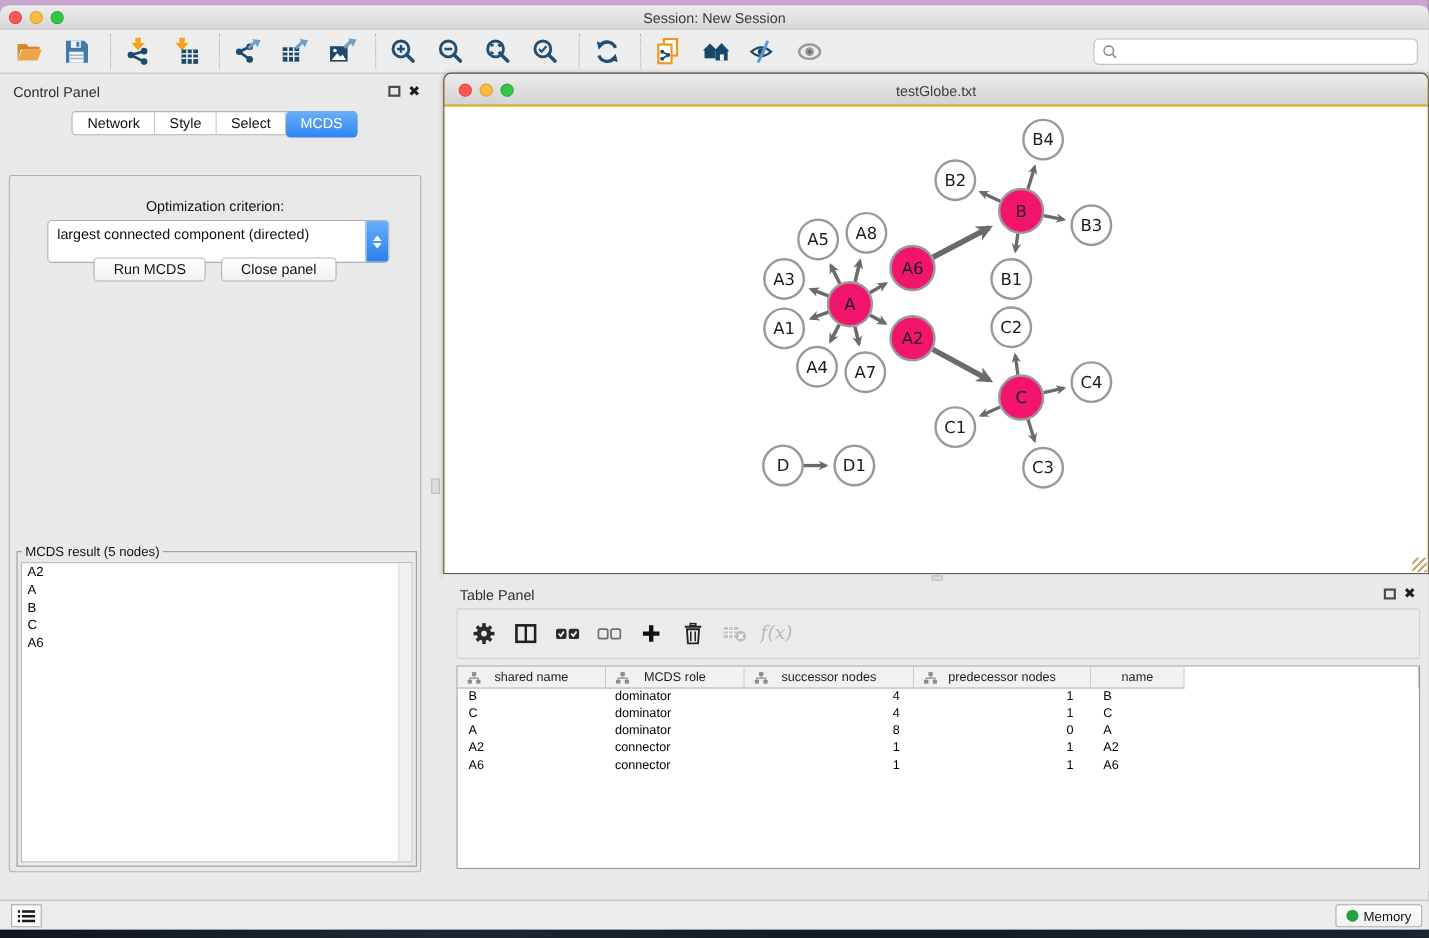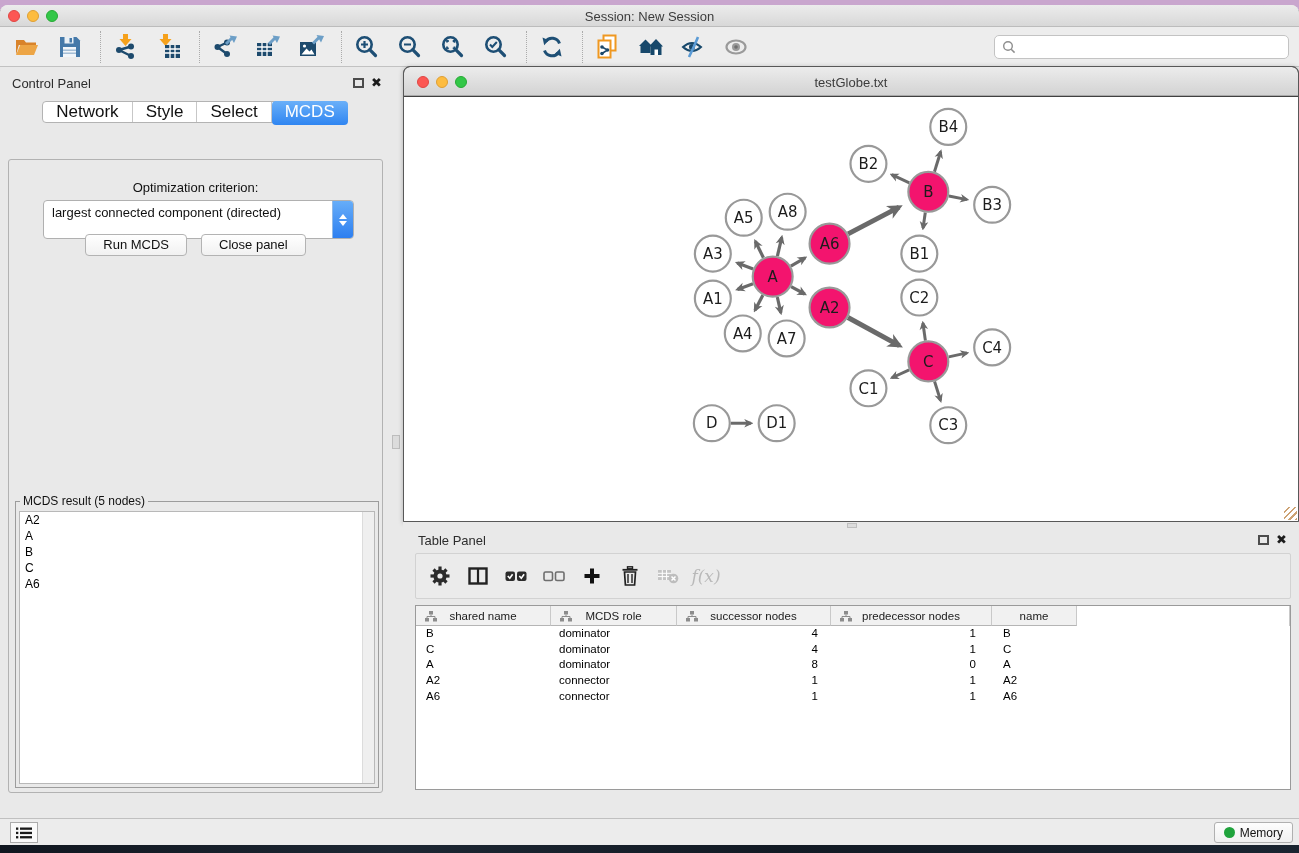--- a/index.html
+++ b/index.html
@@ -39,21 +39,21 @@
   .control-panel { position:absolute; top:63px; left:0; width:390px; bottom:35px; background:#e9e9e9; }
   .panel-head { position:absolute; top:0; left:0; right:0; height:30px; }
   .panel-title { position:absolute; left:12px; top:8px; font-size:13px; color:#2d2d2d; }
   .float-btn { position:absolute; width:11px; height:10px; border:2px solid #4c4c4c; top:10px; }
   .close-btn { position:absolute; top:7px; font-size:13px; font-weight:bold; color:#1c1c1c; }
   .close-btn::before { content:"\2716"; }
   .control-panel .float-btn { right:26px; } .control-panel .close-btn { right:8px; }
 
   .cp-tabs { position:absolute; top:33px; left:0; right:0; display:flex; justify-content:center; }
   .cp-tabgroup { display:flex; background:#fff; border:1px solid #b3b3b3; border-radius:4px; height:22px; }
-  .cp-tab { padding:0 13px; font-size:17px; color:#111; line-height:20px; border-right:1px solid #c7c7c7; }
+  .cp-tab { padding:0 13px; font-size:13px; color:#111; line-height:20px; border-right:1px solid #c7c7c7; }
   .cp-tab:last-of-type { border-right:none; }
   .cp-tab.active { background:linear-gradient(#6ab0f9,#2f85f1); color:#fff; border-radius:4px;
     margin:-1px -1px -1px 0; line-height:22px; height:24px; }
 
   .cp-body { position:absolute; left:8px; right:7px; top:55px; bottom:17px;
     border:1px solid #b2b2b2; border-radius:3px; background:#e9e9e9;margin-top:36px; }
   .opt-label { position:absolute; top:20px; left:0; right:0; text-align:center; font-size:13px; color:#111; }
   .dropdown { position:absolute; top:40px; left:34px; right:28px; height:39px; background:#fff;
     border:1px solid #b0b0b0; border-radius:4px; overflow:hidden;padding-left:32px; }
   .dropdown .dd-text { position:absolute; left:8px; top:4px; font-size:13px; color:#111; }
@@ -79,21 +79,21 @@
   .mcds-item { font-size:12px; line-height:16px; padding-left:5px; color:#000; }
 
   
   .v-splitter { position:absolute; top:63px; left:390px; width:13px; bottom:35px; background:#e9e9e9; }
   .v-handle { position:absolute; top:367px; left:2px; width:8px; height:14px; background:#dcdcdc;
     border:1px solid #bdbdbd; }
 
   
   .right-area { position:absolute; top:62px; left:403px; right:0; bottom:35px; }
 
-  .network-window { position:absolute; top:-1px; left:0; right:0; height:456px; background:#404040;
+  .network-window { position:absolute; top:-1px; left:0; right:0; height:456px; background:#eab308;
     border:1px solid #585858; border-radius:7px 7px 0 0; box-shadow:0 1px 5px rgba(0,0,0,.25); overflow:hidden; }
   .net-titlebar { position:absolute; top:0; left:0; right:0; height:29px;
     background:linear-gradient(#ececec,#d3d3d3); border-bottom:1px solid #a9a9a9; border-radius:6px 6px 0 0; }
   .net-titlebar .lights { top:9px; left:13px; }
   .net-title { position:absolute; left:0; right:0; top:8px; text-align:center; font-size:13px; color:#3c3c3c; }
   .net-canvas { position:absolute; top:30px; left:0; right:0; bottom:0; background:#fff; }
   .net-canvas svg { width:100%; height:100%; display:block; }
   .net-canvas svg text { font-family:"DejaVu Sans","Liberation Sans",sans-serif; font-size:15px; fill:#1c1c1c; }
   .resize-grip { position:absolute; right:1px; bottom:1px; width:13px; height:13px;
     background:repeating-linear-gradient(135deg,transparent 0 3px,#cda273 3px 4.5px); }

